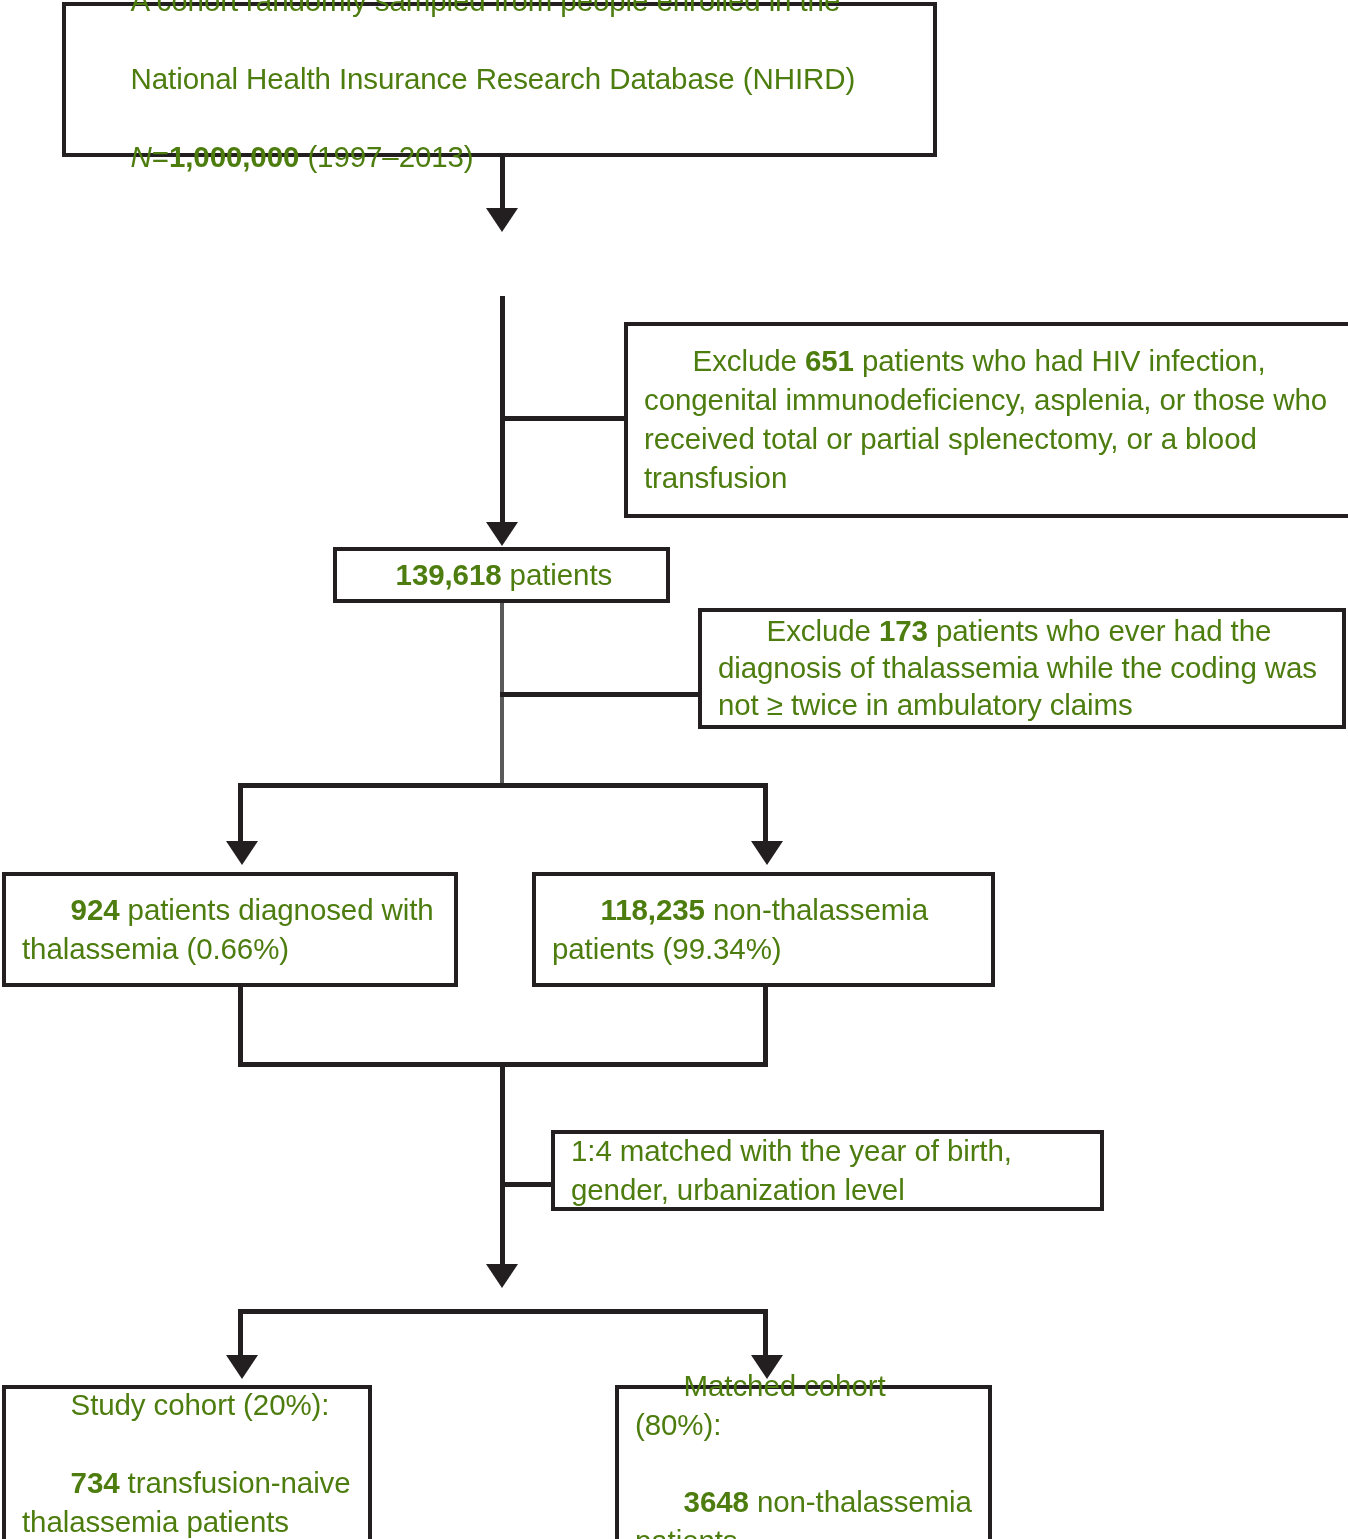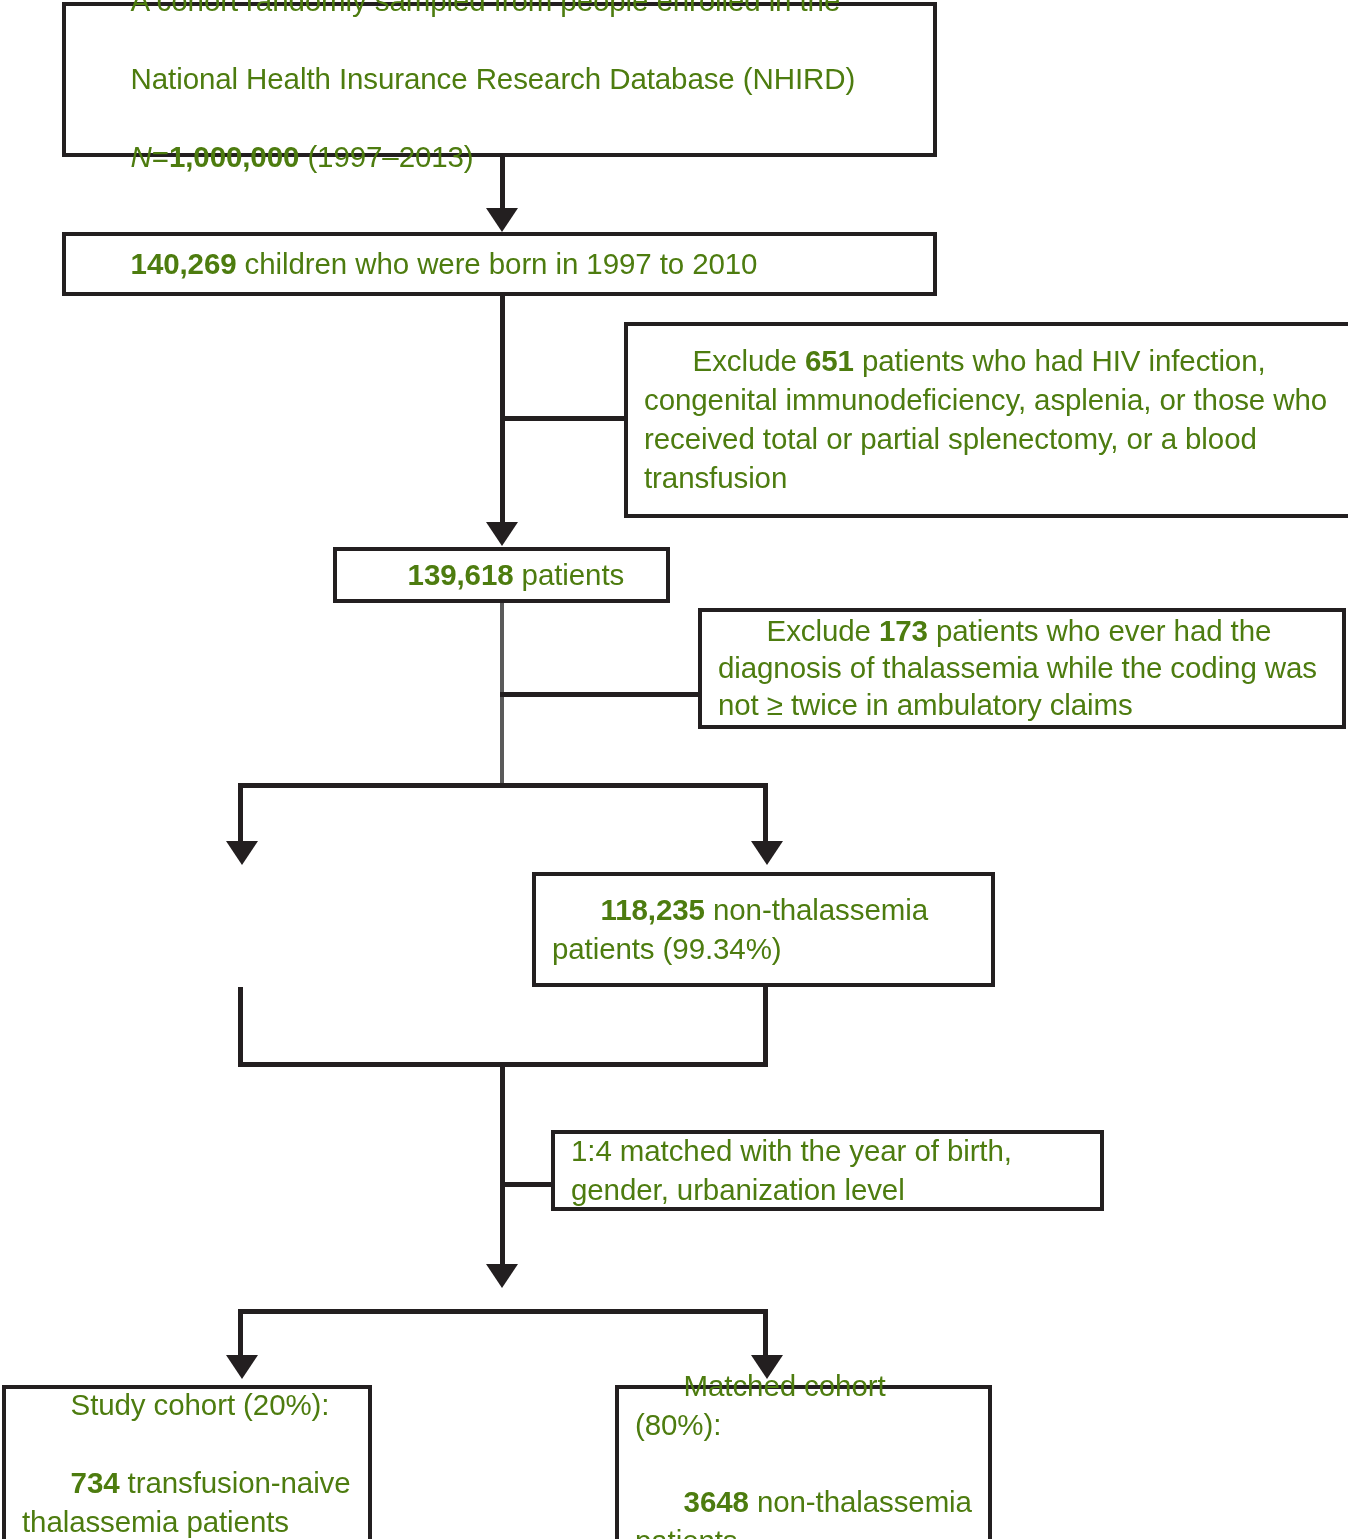--- a/index.html
+++ b/index.html
@@ -66,57 +66,57 @@
     <div class="txt">
       <span>A cohort randomly sampled from people enrolled in the</span><br>
       <span>National Health Insurance Research Database (NHIRD)</span><br>
       <i>N</i><span>=</span><b>1,000,000</b><span> (1997–2013)</span>
     </div>
   </div>
 
   <div class="vline" style="left:500px; top:157px; height:58px;"></div>
   <div class="arrow" style="left:486px; top:208px;"></div>
 
-  <div class="box" style="left:62px; top:232px; width:875px; height:64px;">
-    <div class="txt">
-      <b>140,269</b><span> children who were born in 1997 to 2010</span>
-    </div>
-  </div>
 
   <div class="vline" style="left:500px; top:296px; height:232px;"></div>
   <div class="hline" style="left:500px; top:416px; width:158px;"></div>
   <div class="arrow" style="left:486px; top:522px;"></div>
 
   <div class="box" style="left:624px; top:322px; width:758px; height:196px;">
     <div class="txt">
       <span>Exclude </span><b>651</b><span> patients who had HIV infection, congenital immunodeficiency, asplenia, or those who received total or partial splenectomy, or a blood transfusion</span>
     </div>
   </div>
 
   <div class="box" style="left:333px; top:547px; width:337px; height:56px;">
-    <div class="txt" style="padding-left:22px;">
+    <div class="txt" style="padding-left:10px;">
       <b>139,618</b><span> patients</span>
     </div>
   </div>
 
   <div class="vline thin" style="left:500px; top:603px; height:182px;"></div>
   <div class="hline" style="left:500px; top:692px; width:201px;"></div>
 
   <div class="box tight" style="left:698px; top:608px; width:648px; height:121px;">
     <div class="txt">
       <span>Exclude </span><b>173</b><span> patients who ever had the diagnosis of thalassemia while the coding was not ≥ twice in ambulatory claims</span>
     </div>
   </div>
 
   <div class="hline" style="left:238px; top:783px; width:530px;"></div>
   <div class="vline" style="left:238px; top:783px; height:63px;"></div>
   <div class="vline" style="left:763px; top:783px; height:63px;"></div>
   <div class="arrow" style="left:226px; top:841px;"></div>
   <div class="arrow" style="left:751px; top:841px;"></div>
 
+  <div class="box" style="left:2px; top:872px; width:456px; height:115px;">
+    <div class="txt">
+      <b>924</b><span> patients diagnosed with thalassemia (0.66%)</span>
+    </div>
+  </div>
 
   <div class="box" style="left:532px; top:872px; width:463px; height:115px;">
     <div class="txt">
       <b>118,235</b><span> non-thalassemia patients (99.34%)</span>
     </div>
   </div>
 
   <div class="vline" style="left:238px; top:987px; height:80px;"></div>
   <div class="vline" style="left:763px; top:987px; height:80px;"></div>
   <div class="hline" style="left:238px; top:1062px; width:530px;"></div>

